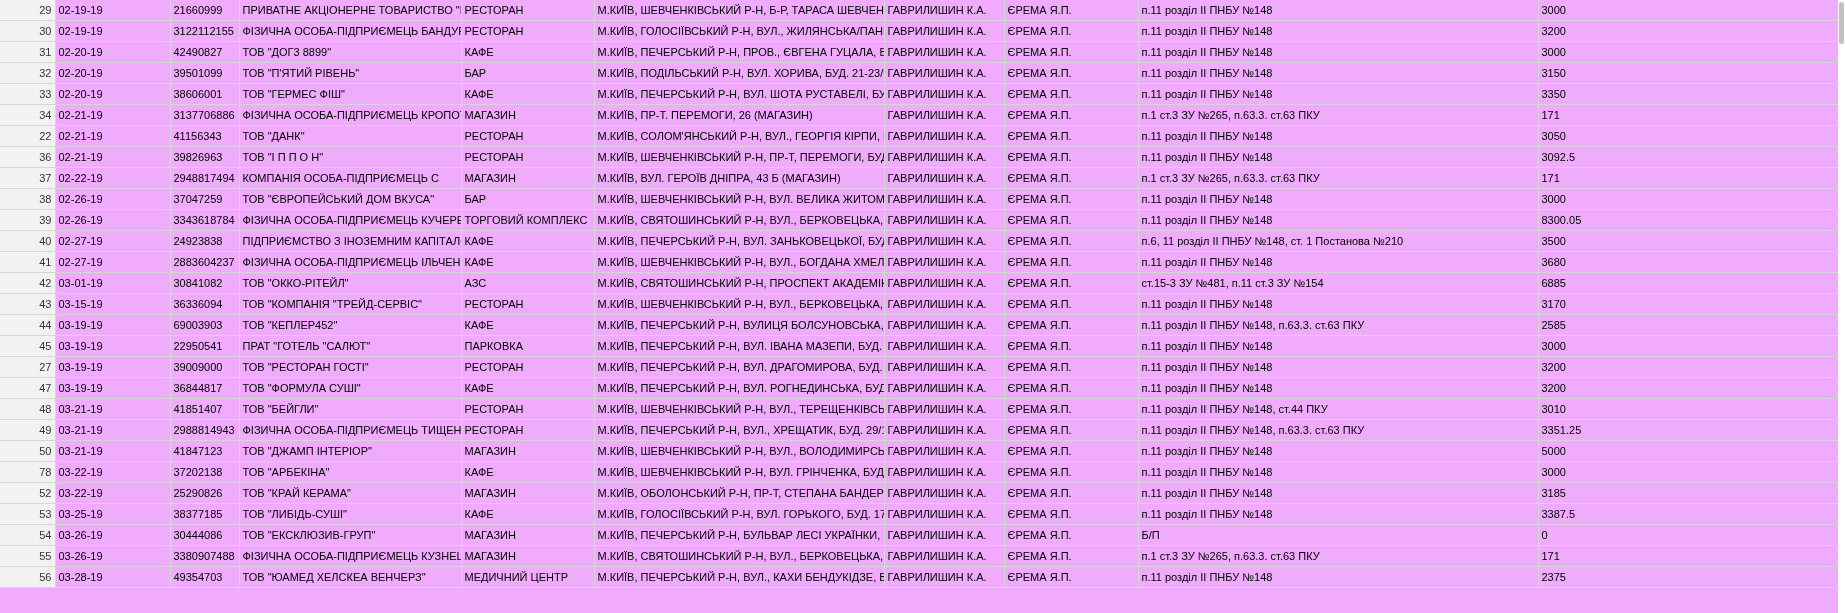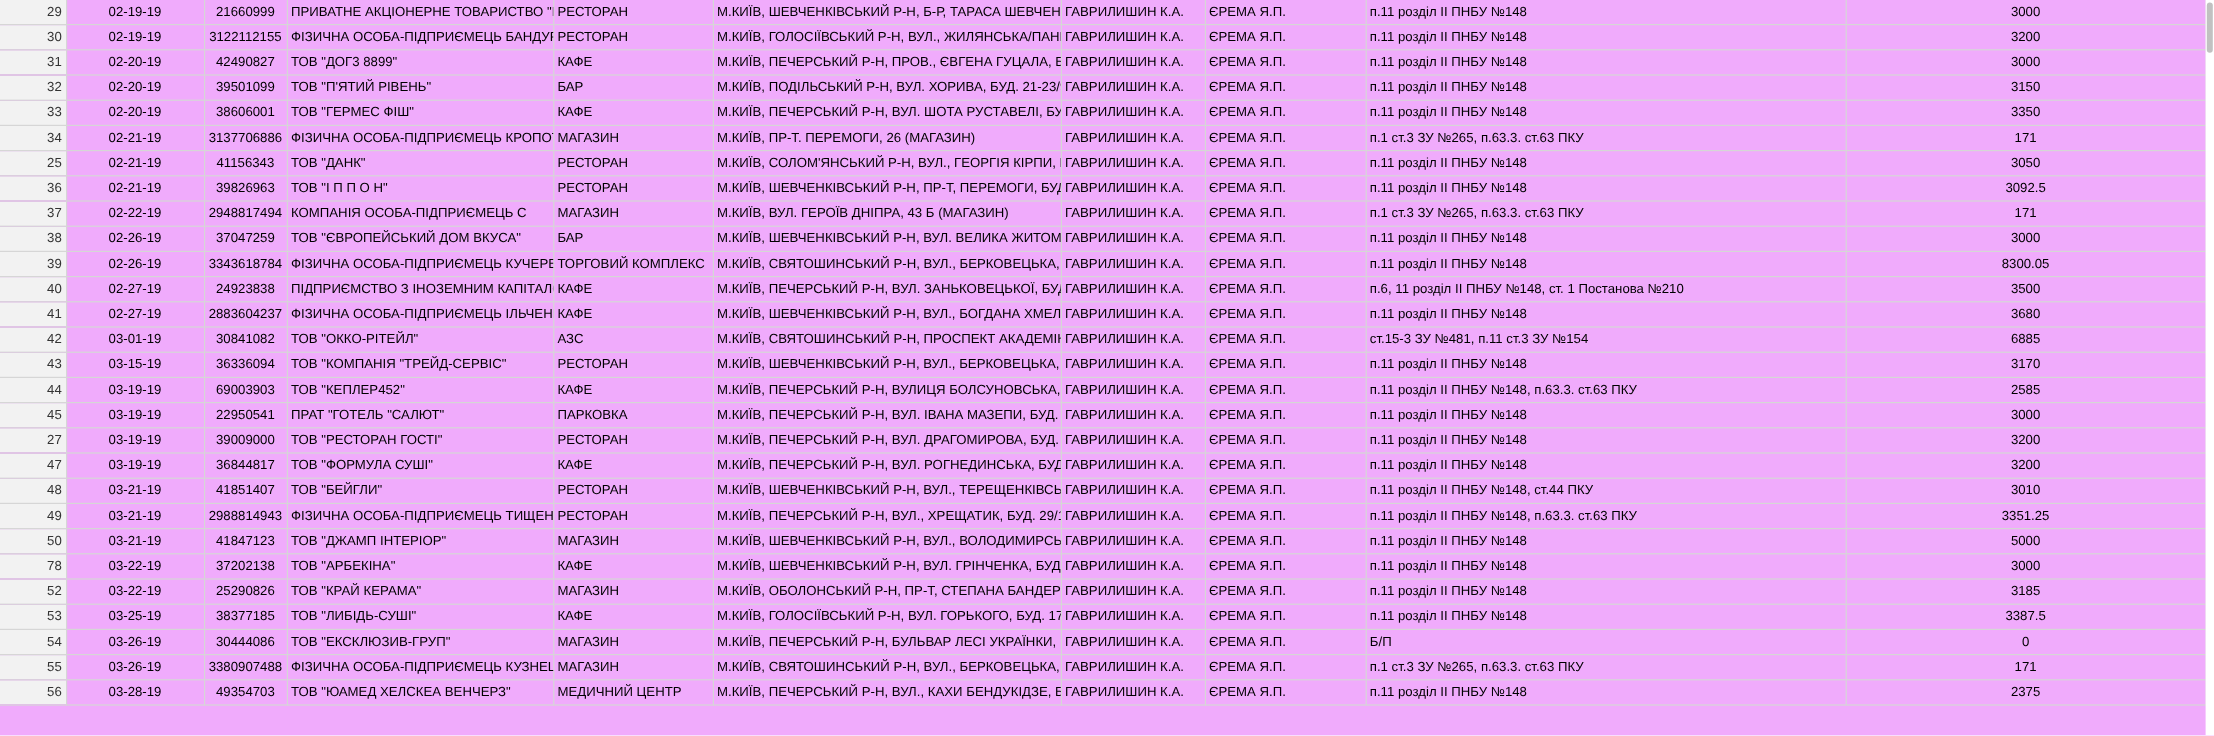--- a/index.html
+++ b/index.html
@@ -50,23 +50,23 @@
 
   td.rowhead {
     background: #f2f2f2;
     color: #333333;
     text-align: right;
     padding-right: 8px;
     border-right: 1px solid #c9c9c9;
     border-bottom: 1px solid #d6d6d6;
     font-size: 11px;
   }
-  td.num { text-align: center; }
+  td.num { text-align: left; }
   td.txt { text-align: left; }
-  td.sum { text-align: center; padding-right: 4px; }
+  td.sum { text-align: left; padding-right: 4px; }
 
   .scrollbar-v {
     position: absolute;
     top: 0;
     right: 0;
     width: 7px;
     height: 613px;
     background: #ffffff;
   }
   .scrollbar-v .thumb {
@@ -163,21 +163,21 @@
           <td class="num">3137706886</td>
           <td class="txt">ФІЗИЧНА ОСОБА-ПІДПРИЄМЕЦЬ  КРОПОТОВА </td>
           <td class="txt">МАГАЗИН</td>
           <td class="txt">М.КИЇВ, ПР-Т. ПЕРЕМОГИ, 26 (МАГАЗИН)</td>
           <td class="txt">ГАВРИЛИШИН К.А.</td>
           <td class="txt">ЄРЕМА Я.П.</td>
           <td class="txt">п.1 ст.3 ЗУ №265, п.63.3. ст.63 ПКУ</td>
           <td class="sum">171</td>
         </tr>
         <tr>
-          <td class="rowhead">25</td>
+          <td class="rowhead">22</td>
           <td class="num">02-21-19</td>
           <td class="num">41156343</td>
           <td class="txt">ТОВ "ДАНК"</td>
           <td class="txt">РЕСТОРАН</td>
           <td class="txt">М.КИЇВ, СОЛОМ'ЯНСЬКИЙ Р-Н, ВУЛ., ГЕОРГІЯ КІРПИ, БУД. 5Б (Р</td>
           <td class="txt">ГАВРИЛИШИН К.А.</td>
           <td class="txt">ЄРЕМА Я.П.</td>
           <td class="txt">п.11 розділ II ПНБУ №148</td>
           <td class="sum">3050</td>
         </tr>

